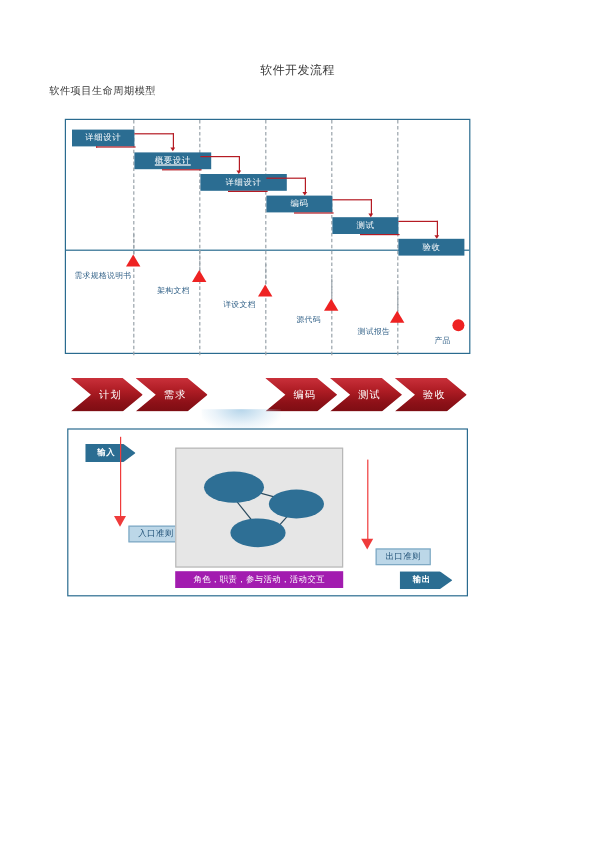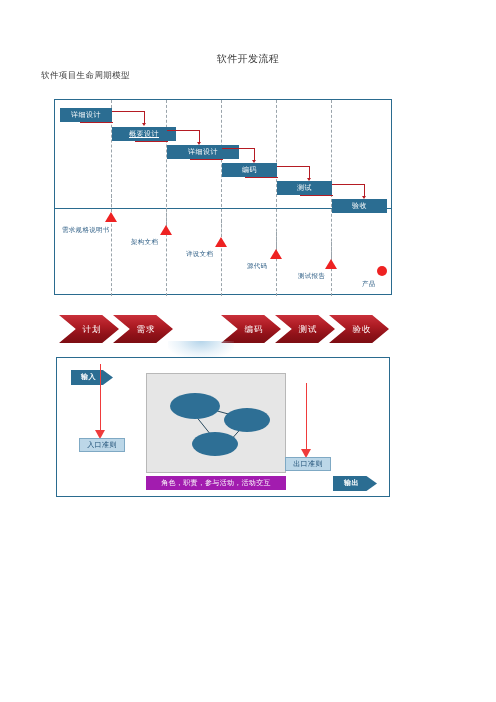--- a/index.html
+++ b/index.html
@@ -191,20 +191,21 @@
     height: 14px;
     background: #bcd7e8;
     border: 1px solid #7fa9c4;
     color: #1d4e74;
     font-size: 7px;
     line-height: 12px;
     text-align: center;
     letter-spacing: .4px;
     box-sizing: border-box;
     white-space: nowrap;
+    margin-left: 28px;
   }
   .red-stem {
     position: absolute;
     width: 0;
     border-left: 1.6px solid #ef3b3b;
   }
   .red-tri {
     position: absolute;
     width: 0; height: 0;
     border-left: 5.5px solid transparent;

